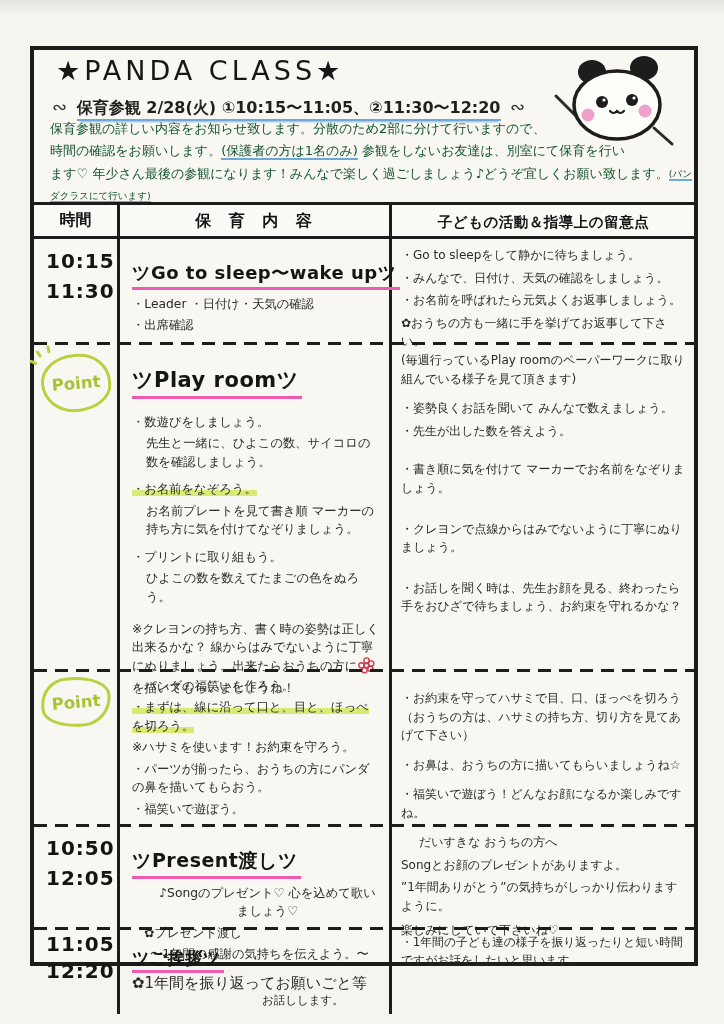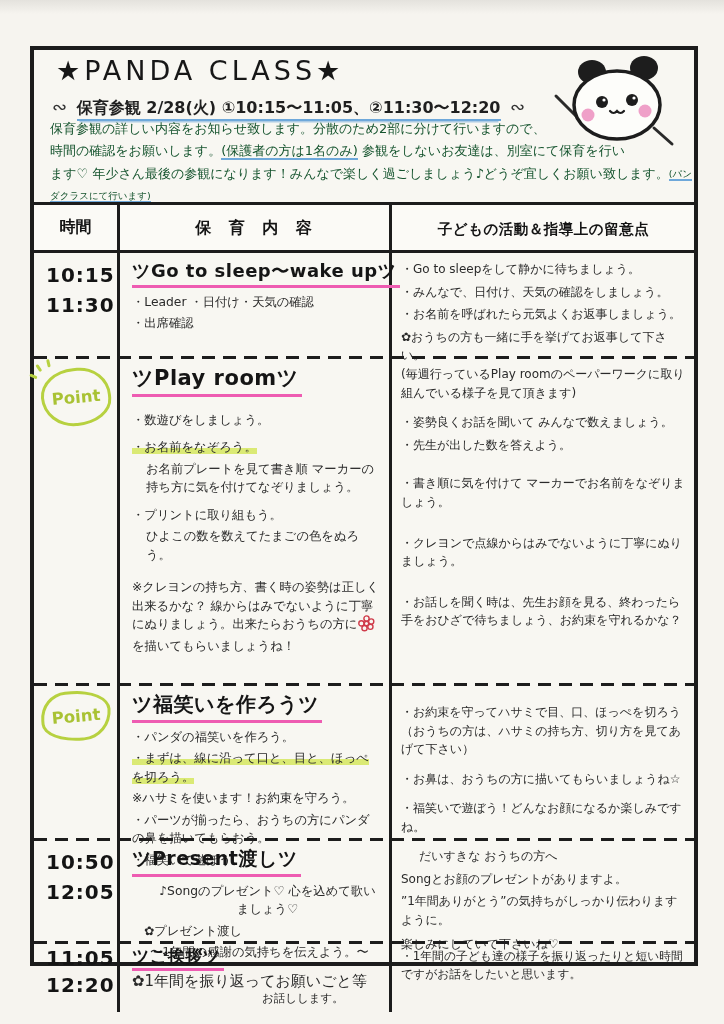--- a/index.html
+++ b/index.html
@@ -45,39 +45,39 @@
   
   .ttable{
     position:absolute; left:0; right:0; top:152px; bottom:0;
     display:flex; flex-direction:column; border-top:3.5px solid #1c1c1c;
   }
   .trow{
     display:grid; grid-template-columns:86px 272px 1fr;
     position:relative; flex:0 0 auto;
   }
   .trow.flex{ flex:1 1 auto; }
-  .thead{ height:48px; border-bottom:3.5px solid #1c1c1c; background:#fbfaf6; }
+  .thead{ height:34px; border-bottom:3.5px solid #1c1c1c; background:#fbfaf6; }
   .thead .cell{ display:flex; align-items:center; justify-content:center;
     font-weight:800; color:#141414; }
   .h-time{ font-size:16px; }
   .h-content{ font-size:16px; letter-spacing:6px; }
   .h-notes{ font-size:14.5px; letter-spacing:0.5px; }
   .c1{ border-right:3px solid #1c1c1c; position:relative; }
   .c2{ border-right:3px solid #1c1c1c; position:relative; padding:6px 8px 4px 12px; }
   .c3{ position:relative; padding:7px 8px 4px 9px; }
   .dashed::before{
     content:""; position:absolute; left:0; right:0; top:-2px; height:3px; z-index:3;
     background:repeating-linear-gradient(90deg,#1d1d1d 0 13px, transparent 13px 21px);
   }
   .time{ font-size:20px; font-weight:800; letter-spacing:1px;
     padding:7px 0 0 12px; color:#141414; line-height:1.5; }
   .heading{
     display:inline-block; font-size:19px; font-weight:800; color:#151515;
     border-bottom:3.5px solid #ee5cb2; padding:0 3px 2px 0; margin-bottom:5px;
-    letter-spacing:0.5px; white-space:nowrap;
+    letter-spacing:0.5px; white-space:nowrap;margin-top:16px;
   }
   .heading.sm{ font-size:17px; }
   .item{ font-size:12.3px; line-height:1.5; color:#2a2a2a; margin-bottom:3px; }
   .item.sub{ padding-left:14px; }
   .item.gap{ margin-top:9px; }
   .note{ font-size:12px; line-height:1.55; color:#2a2a2a; margin-bottom:4px; }
   .note.gap{ margin-top:11px; }
   .note.indent{ padding-left:18px; }
   .hl{ background:linear-gradient(to top, rgba(217,233,110,.95) 42%, transparent 42%); }
   
@@ -168,20 +168,21 @@
         <div class="badge">
           <span class="spark s1"></span>
           <span class="spark s2"></span>
           <span class="spark s3"></span>
           <span>Point</span>
         </div>
       </div>
       <div class="c2">
         <div class="heading" style="font-size:21px">ツPlay roomツ</div>
         <p class="item gap">・数遊びをしましょう。</p>
+        <p class="item sub">先生と一緒に、ひよこの数、サイコロの数を確認しましょう。</p>
         <p class="item gap"><span class="hl">・お名前をなぞろう。</span></p>
         <p class="item sub">お名前プレートを見て書き順 マーカーの持ち方に気を付けてなぞりましょう。</p>
         <p class="item gap">・プリントに取り組もう。</p>
         <p class="item sub">ひよこの数を数えてたまごの色をぬろう。</p>
         <p class="item gap" style="margin-top:14px"><span>※クレヨンの持ち方、書く時の姿勢は正しく出来るかな？ 線からはみでないように丁寧にぬりましょう。出来たらおうちの方に</span><span class="hanamaru"><svg width="17" height="17" viewBox="0 0 17 17">
                 <g fill="none" stroke="#cf3b4a" stroke-width="1.4">
                   <circle cx="8.5" cy="3.5" r="2.6"></circle>
                   <circle cx="13.2" cy="6.5" r="2.6"></circle>
                   <circle cx="12.4" cy="11.8" r="2.6"></circle>
                   <circle cx="6.5" cy="13.2" r="2.6"></circle>
@@ -200,21 +201,20 @@
       </div>
     </div>
 
     <div class="trow dashed" style="height:155px">
       <div class="c1">
         <div class="badge cloud">
           <span>Point</span>
         </div>
       </div>
       <div class="c2">
-        <div class="heading" style="font-size:20px">ツ福笑いを作ろうツ</div>
         <p class="item">・パンダの福笑いを作ろう。</p>
         <p class="item"><span class="hl">・まずは、線に沿って口と、目と、ほっぺを切ろう。</span></p>
         <p class="item">※ハサミを使います！お約束を守ろう。</p>
         <p class="item">・パーツが揃ったら、おうちの方にパンダの鼻を描いてもらおう。</p>
         <p class="item">・福笑いで遊ぼう。</p>
       </div>
       <div class="c3">
         <p class="note gap">・お約束を守ってハサミで目、口、ほっぺを切ろう（おうちの方は、ハサミの持ち方、切り方を見てあげて下さい）</p>
         <p class="note gap">・お鼻は、おうちの方に描いてもらいましょうね☆</p>
         <p class="note gap">・福笑いで遊ぼう！どんなお顔になるか楽しみですね。</p>

